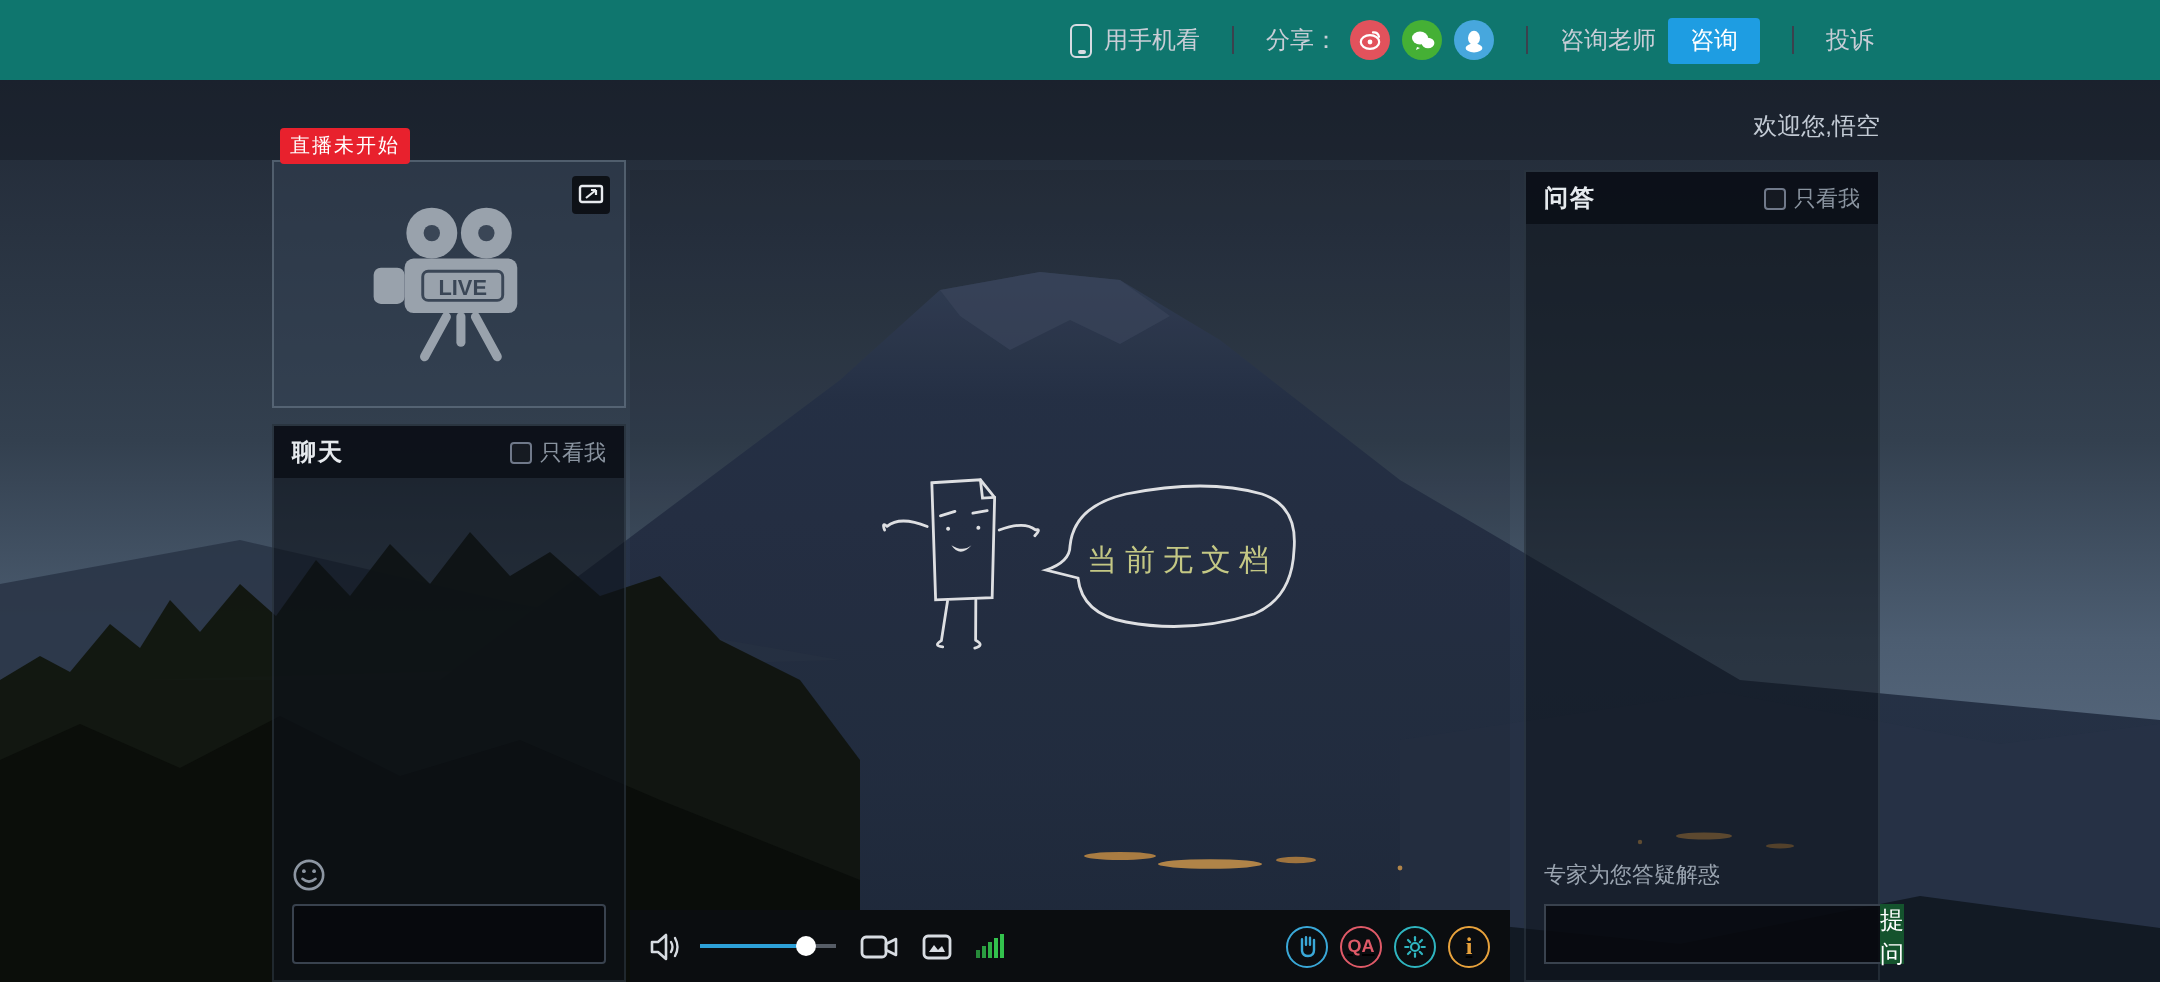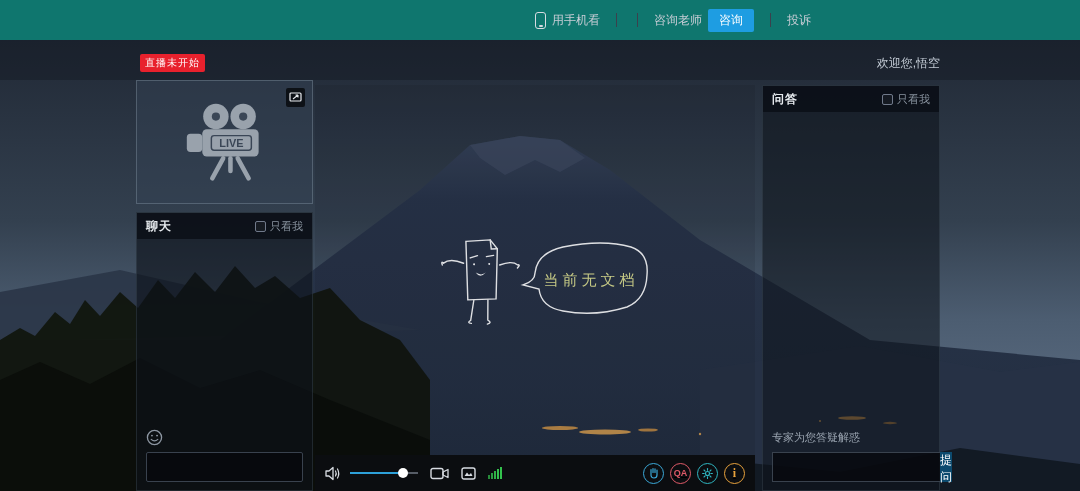--- a/index.html
+++ b/index.html
@@ -21,21 +21,21 @@
   .share-circ { width:20px; height:20px; border-radius:50%; display:flex; align-items:center;
     justify-content:center; cursor:pointer; }
   .consult-btn { background:#1e9de2; color:#fff; font-size:12px; padding:3px 11px;
     border-radius:2px; border:none; cursor:pointer; }
   
   .main { position:absolute; left:0; top:40px; width:1080px; height:451px; }
   .bg-svg { position:absolute; left:0; top:0; }
 
   
   .header-row { position:absolute; left:0; top:12px; width:1080px; height:22px; z-index:10; }
-  .status-badge { position:absolute; left:140px; top:2px; background:#e8212d; color:#fff;
+  .status-badge { position:absolute; left:140px; top:12px; background:#e8212d; color:#fff;
     font-size:10px; padding:2px 5px; border-radius:2px; letter-spacing:1px; }
   .page-title { position:absolute; left:192px; top:0px; color:#eef1f5; font-size:15px;
     font-weight:bold; letter-spacing:1px; }
   .welcome { position:absolute; right:140px; top:3px; color:#c2cad4; font-size:12px; }
 
   
   .panel-header { height:26px; background:rgba(9,13,20,0.78); display:flex; align-items:center;
     justify-content:space-between; padding:0 9px; }
   .panel-title { color:#e6eaee; font-size:12px; font-weight:bold; letter-spacing:1px; }
   .onlyme { display:flex; align-items:center; gap:4px; color:#8a94a0; font-size:11px; cursor:pointer;text-align:center; }
@@ -81,35 +81,58 @@
   
   .qa-panel { position:absolute; left:762px; top:45px; width:178px; height:406px;
     background:rgba(13,18,26,0.55); border:1px solid rgba(80,95,110,0.30);
     display:flex; flex-direction:column; z-index:5; }
   .qa-body { flex:1; }
   .qa-foot { padding:0 9px 8px 9px; }
   .qa-hint { color:#9aa4b0; font-size:11px; margin-bottom:7px; }
   .qa-row { display:flex; gap:0; }
   .qa-input { flex:1; height:30px; background:rgba(6,8,12,0.8); border:1px solid #39424e;
     border-right:none; color:#cfd4db; font-size:12px; padding:0 6px; }
-  .ask-btn { width:48px; height:30px; background:#0c4a6e; color:#fff; border:none;
+  .ask-btn { width:48px; height:30px; background:#14532d; color:#fff; border:none;
     font-size:12px; cursor:pointer; }
 </style>
 </head>
 <body>
 
 <div class="root">
 
   <div class="topbar">
     <div class="topbar-inner">
       <div class="tb-item">
         <span class="phone-ic"></span>
         <span>用手机看</span>
       </div>
       <span class="tb-divider"></span>
+      <div class="tb-item">
+        <span>分享：</span>
+        <span class="share-circ" style="background:#e2525c">
+          <svg width="12" height="12" viewBox="0 0 12 12">
+            <ellipse cx="6" cy="7" rx="4.6" ry="3.4" fill="none" stroke="#fff" stroke-width="1.1"></ellipse>
+            <circle cx="6" cy="7" r="1.2" fill="#fff"></circle>
+            <path d="M7.5 2.2 Q10 2 10.5 4.4" fill="none" stroke="#fff" stroke-width="1.1" stroke-linecap="round"></path>
+          </svg>
+        </span>
+        <span class="share-circ" style="background:#45b035">
+          <svg width="13" height="12" viewBox="0 0 13 12">
+            <ellipse cx="5" cy="5" rx="4" ry="3.2" fill="#fff"></ellipse>
+            <ellipse cx="9" cy="7.5" rx="3.2" ry="2.6" fill="#fff"></ellipse>
+            <path d="M3.5 9.5 L3 11 L5 10" fill="#fff"></path>
+          </svg>
+        </span>
+        <span class="share-circ" style="background:#47a7dd">
+          <svg width="12" height="13" viewBox="0 0 12 13">
+            <ellipse cx="6" cy="5" rx="3" ry="3.6" fill="#fff"></ellipse>
+            <ellipse cx="6" cy="10" rx="4.2" ry="2.2" fill="#fff"></ellipse>
+          </svg>
+        </span>
+      </div>
       <span class="tb-divider"></span>
       <div class="tb-item">
         <span>咨询老师</span>
         <button class="consult-btn">咨询</button>
       </div>
       <span class="tb-divider"></span>
       <div class="tb-item">
         <span>投诉</span>
       </div>
     </div>

